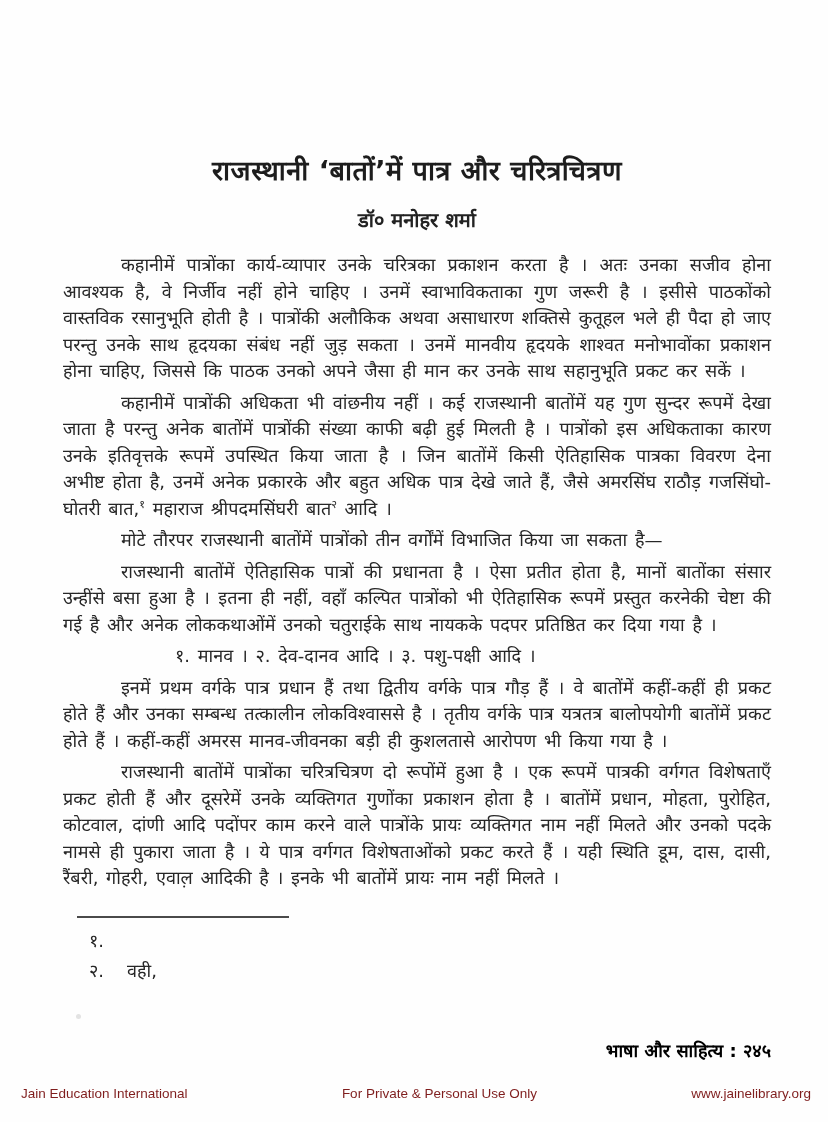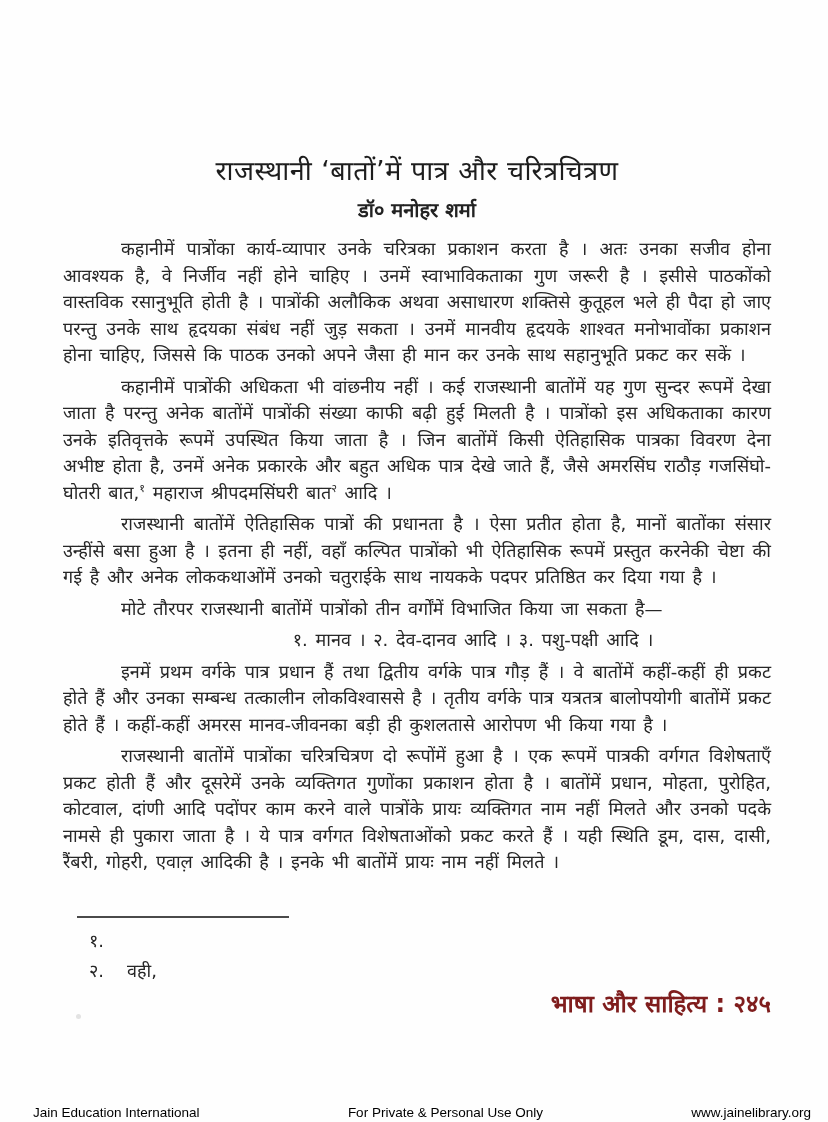--- a/index.html
+++ b/index.html
@@ -17,42 +17,42 @@
     position: absolute;
     left: 63px;
     right: 57px;
     top: 0;
   }
   .doc-title {
     margin-top: 152px;
     text-align: center;
     font-size: 27px;
     line-height: 38px;
-    font-weight: normal;
+    font-weight: bold;
     color: #1d1d1d;
     letter-spacing: 0.5px;
   }
   .doc-author {
-    margin-top: 6px;
+    margin-top: 16px;
     text-align: center;
     font-size: 20px;
     line-height: 28px;
     font-weight: bold;
     color: #222;
   }
   .article {
-    margin-top: 12px;
+    margin-top: 18px;
     font-size: 18px;
     line-height: 26.5px;
     text-align: justify;
     word-spacing: 2px;
   }
   .para { text-indent: 58px; margin-bottom: 5px; }
   .classification-line {
-    text-align: center;
+    text-align: left;
     padding-left: 112px;
     margin-bottom: 5px;
   }
   sup.fn-ref {
     font-size: 11px;
     vertical-align: super;
     line-height: 0;
   }
   .fn-block {
     position: absolute;
@@ -69,38 +69,37 @@
   .footnotes {
     margin-top: 8px;
     font-size: 18px;
     line-height: 30px;
   }
   .footnote-row { display: flex; padding-left: 26px; }
   .footnote-num { width: 38px; flex: 0 0 auto; }
   .journal-footer {
     position: absolute;
     right: 57px;
-    top: 986px;
-    font-size: 24px;
+    top: 1038px;
+    font-size: 18px;
     font-weight: bold;
-    color: #7f1d1d;
+    color: #000000;
     white-space: nowrap;
   }
   .scan-footer {
     position: absolute;
-    left: 16px;
+    left: 4px;
     right: 0;
     top: 1086px;
     display: flex;
     justify-content: space-between;
     padding: 0 17px;
     font-family: "Liberation Sans", sans-serif;
     font-size: 13.5px;
-    color: #000000;
-    margin-top: 19px;
+    color: #7f1d1d;
   }
   .speck {
     position: absolute;
     left: 76px;
     top: 1014px;
     width: 5px;
     height: 5px;
     border-radius: 50%;
     background: #e3e3e3;
   }
@@ -112,23 +111,23 @@
   <div class="content">
 
     <h1 class="doc-title">राजस्थानी ‘बातों’में पात्र और चरित्रचित्रण</h1>
     <div class="doc-author">डॉ० मनोहर शर्मा</div>
 
     <div class="article">
       <p class="para">कहानीमें पात्रोंका कार्य-व्यापार उनके चरित्रका प्रकाशन करता है । अतः उनका सजीव होना आवश्यक है, वे निर्जीव नहीं होने चाहिए । उनमें स्वाभाविकताका गुण जरूरी है । इसीसे पाठकोंको वास्तविक रसानुभूति होती है । पात्रोंकी अलौकिक अथवा असाधारण शक्तिसे कुतूहल भले ही पैदा हो जाए परन्तु उनके साथ हृदयका संबंध नहीं जुड़ सकता । उनमें मानवीय हृदयके शाश्वत मनोभावोंका प्रकाशन होना चाहिए, जिससे कि पाठक उनको अपने जैसा ही मान कर उनके साथ सहानुभूति प्रकट कर सकें ।</p>
 
       <p class="para"><span>कहानीमें पात्रोंकी अधिकता भी वांछनीय नहीं । कई राजस्थानी बातोंमें यह गुण सुन्दर रूपमें देखा जाता है परन्तु अनेक बातोंमें पात्रोंकी संख्या काफी बढ़ी हुई मिलती है । पात्रोंको इस अधिकताका कारण उनके इतिवृत्तके रूपमें उपस्थित किया जाता है । जिन बातोंमें किसी ऐतिहासिक पात्रका विवरण देना अभीष्ट होता है, उनमें अनेक प्रकारके और बहुत अधिक पात्र देखे जाते हैं, जैसे अमरसिंघ राठौड़ गजसिंघो-घोतरी बात,</span><sup class="fn-ref">१</sup><span> महाराज श्रीपदमसिंघरी बात</span><sup class="fn-ref">२</sup><span> आदि ।</span></p>
 
+      <p class="para">मोटे तौरपर राजस्थानी बातोंमें पात्रोंको तीन वर्गोंमें विभाजित किया जा सकता है—</p>
+
       <p class="para">राजस्थानी बातोंमें ऐतिहासिक पात्रों की प्रधानता है । ऐसा प्रतीत होता है, मानों बातोंका संसार उन्हींसे बसा हुआ है । इतना ही नहीं, वहाँ कल्पित पात्रोंको भी ऐतिहासिक रूपमें प्रस्तुत करनेकी चेष्टा की गई है और अनेक लोककथाओंमें उनको चतुराईके साथ नायकके पदपर प्रतिष्ठित कर दिया गया है ।</p>
-
-      <p class="para">मोटे तौरपर राजस्थानी बातोंमें पात्रोंको तीन वर्गोंमें विभाजित किया जा सकता है—</p>
 
       <p class="classification-line">१. मानव । २. देव-दानव आदि । ३. पशु-पक्षी आदि ।</p>
 
       <p class="para">इनमें प्रथम वर्गके पात्र प्रधान हैं तथा द्वितीय वर्गके पात्र गौड़ हैं । वे बातोंमें कहीं-कहीं ही प्रकट होते हैं और उनका सम्बन्ध तत्कालीन लोकविश्वाससे है । तृतीय वर्गके पात्र यत्रतत्र बालोपयोगी बातोंमें प्रकट होते हैं । कहीं-कहीं अमरस मानव-जीवनका बड़ी ही कुशलतासे आरोपण भी किया गया है ।</p>
 
       <p class="para">राजस्थानी बातोंमें पात्रोंका चरित्रचित्रण दो रूपोंमें हुआ है । एक रूपमें पात्रकी वर्गगत विशेषताएँ प्रकट होती हैं और दूसरेमें उनके व्यक्तिगत गुणोंका प्रकाशन होता है । बातोंमें प्रधान, मोहता, पुरोहित, कोटवाल, दांणी आदि पदोंपर काम करने वाले पात्रोंके प्रायः व्यक्तिगत नाम नहीं मिलते और उनको पदके नामसे ही पुकारा जाता है । ये पात्र वर्गगत विशेषताओंको प्रकट करते हैं । यही स्थिति डूम, दास, दासी, रैंबरी, गोहरी, एवाल़ आदिकी है । इनके भी बातोंमें प्रायः नाम नहीं मिलते ।</p>
 
     </div>
   </div>
 

